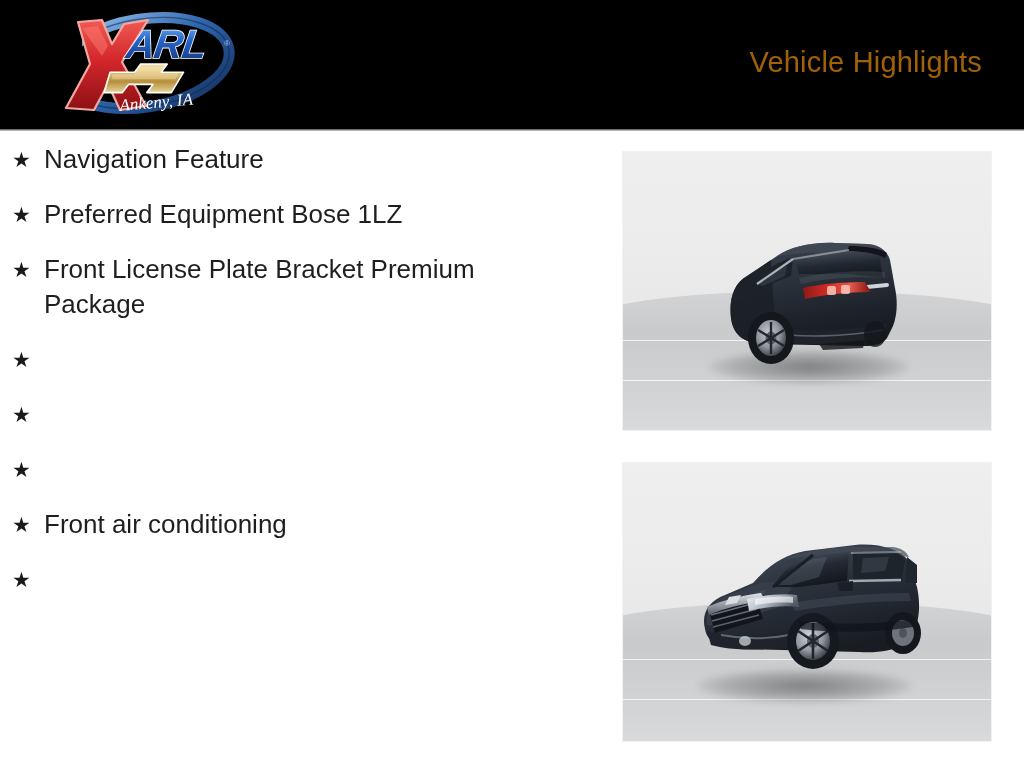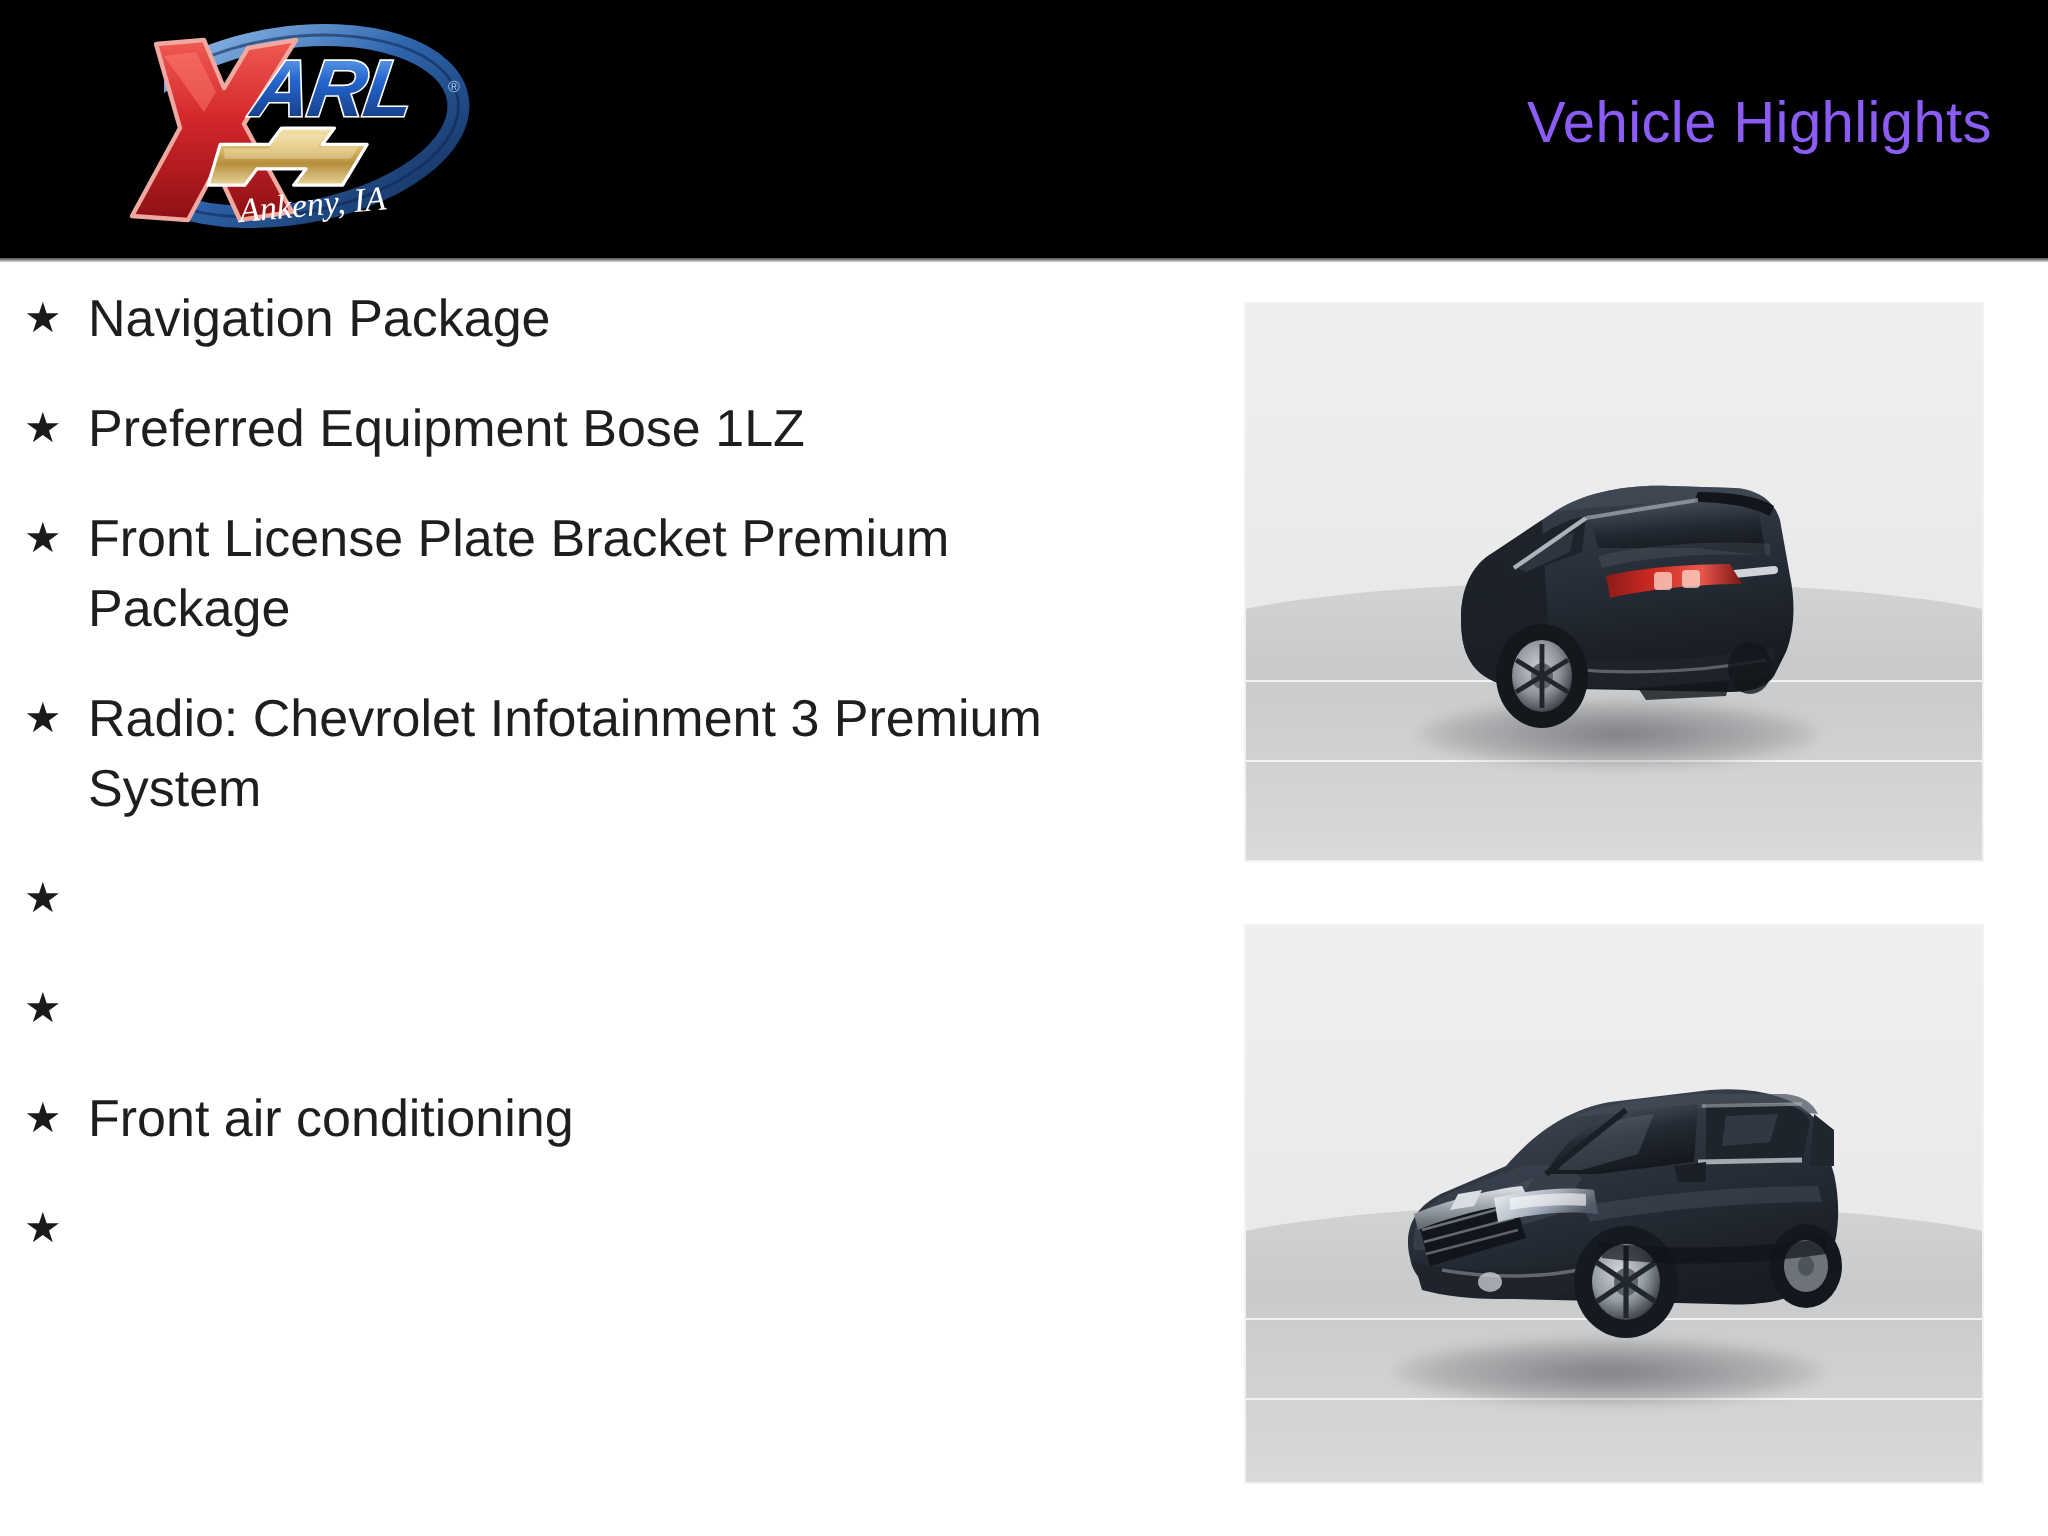--- a/index.html
+++ b/index.html
@@ -27,23 +27,23 @@
   }
   .header-rule {
     position: absolute;
     left: 0; top: 129px;
     width: 1024px;
     height: 2px;
     background: linear-gradient(to bottom, #4a4a4a, #d8d8d8);
   }
   .header-title {
     position: absolute;
-    right: 28px;
+    right: 42px;
     top: 46px;
-    color: #8b5cf6;
+    color: #a16207;
     font-size: 29px;
     font-weight: 400;
     letter-spacing: 0.2px;
     white-space: nowrap;
   }
 
   
   .logo {
     position: absolute;
     left: 16px;
@@ -183,36 +183,35 @@
     <text x="104" y="105" font-family="'Liberation Serif', serif" font-size="17" font-style="italic" fill="#ffffff" transform="rotate(-5 104 105)">Ankeny, IA</text>
   </svg>
 </div>
 
 <div class="header-title">Vehicle Highlights</div>
 
 <div class="features">
 
   <div class="feature-row">
     <span class="feature-star">★</span>
-    <span class="feature-text">Navigation Package</span>
+    <span class="feature-text">Navigation Feature</span>
   </div>
 
   <div class="feature-row">
     <span class="feature-star">★</span>
     <span class="feature-text">Preferred Equipment Bose 1LZ</span>
   </div>
 
   <div class="feature-row">
     <span class="feature-star">★</span>
     <span class="feature-text">Front License Plate Bracket Premium Package</span>
   </div>
 
   <div class="feature-row">
     <span class="feature-star">★</span>
-    <span class="feature-text">Radio: Chevrolet Infotainment 3 Premium System</span>
   </div>
 
   <div class="feature-row">
     <span class="feature-star">★</span>
   </div>
 
   <div class="feature-row">
     <span class="feature-star">★</span>
   </div>
 

